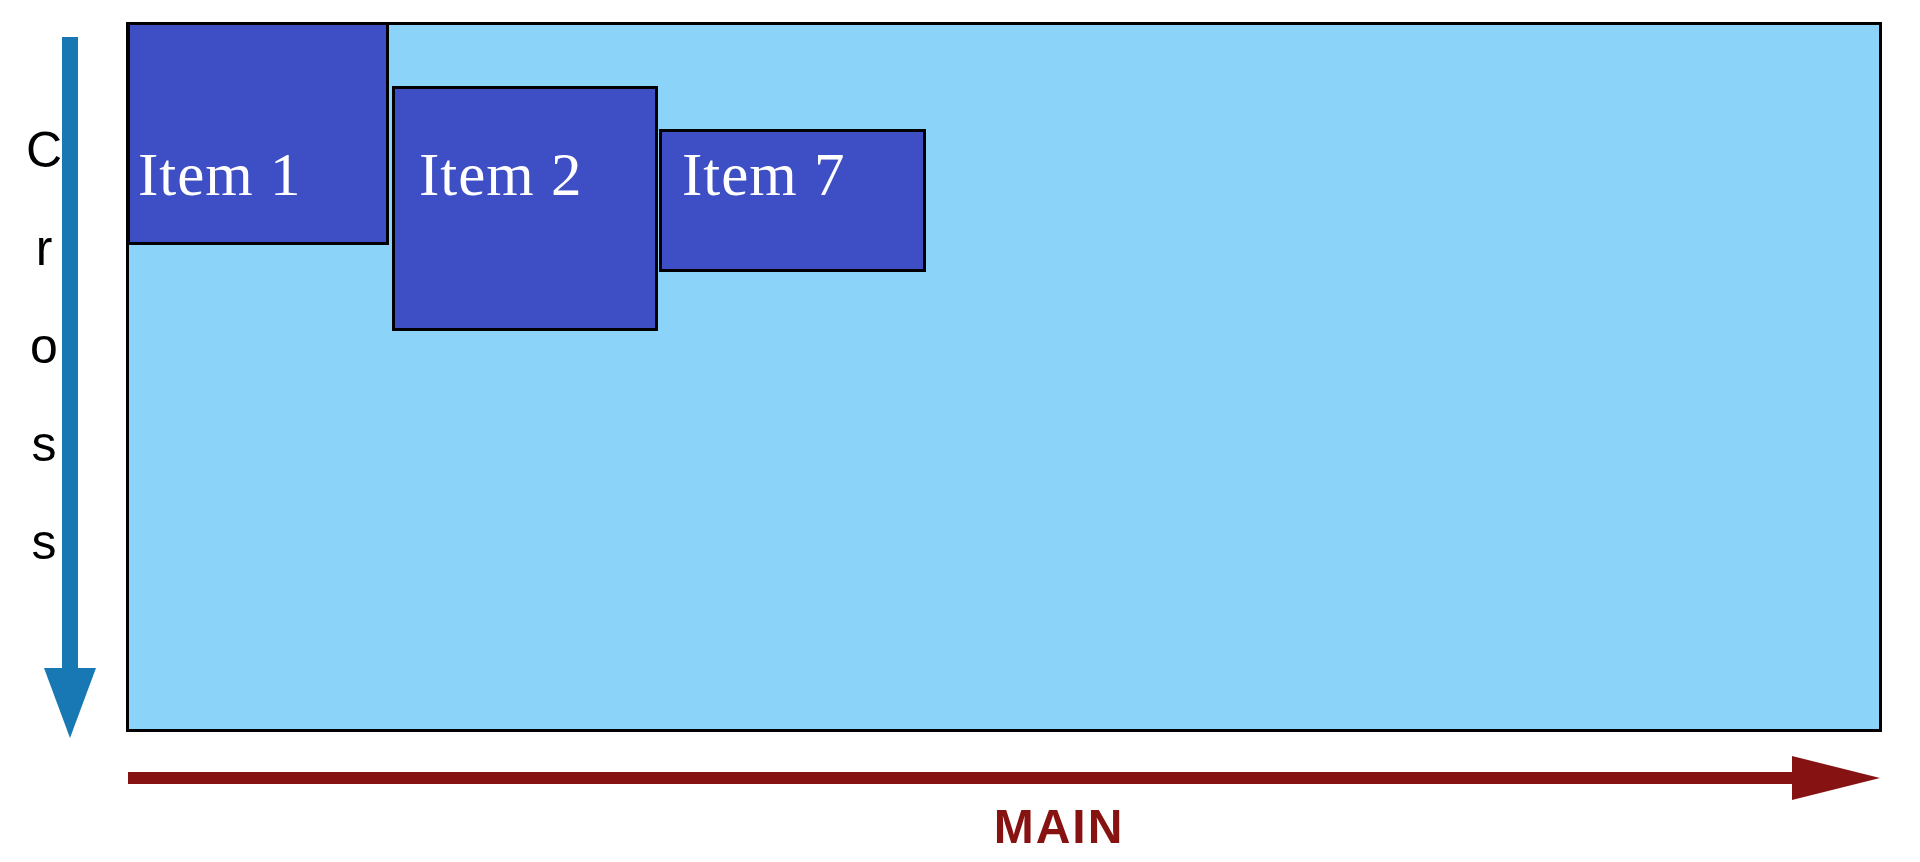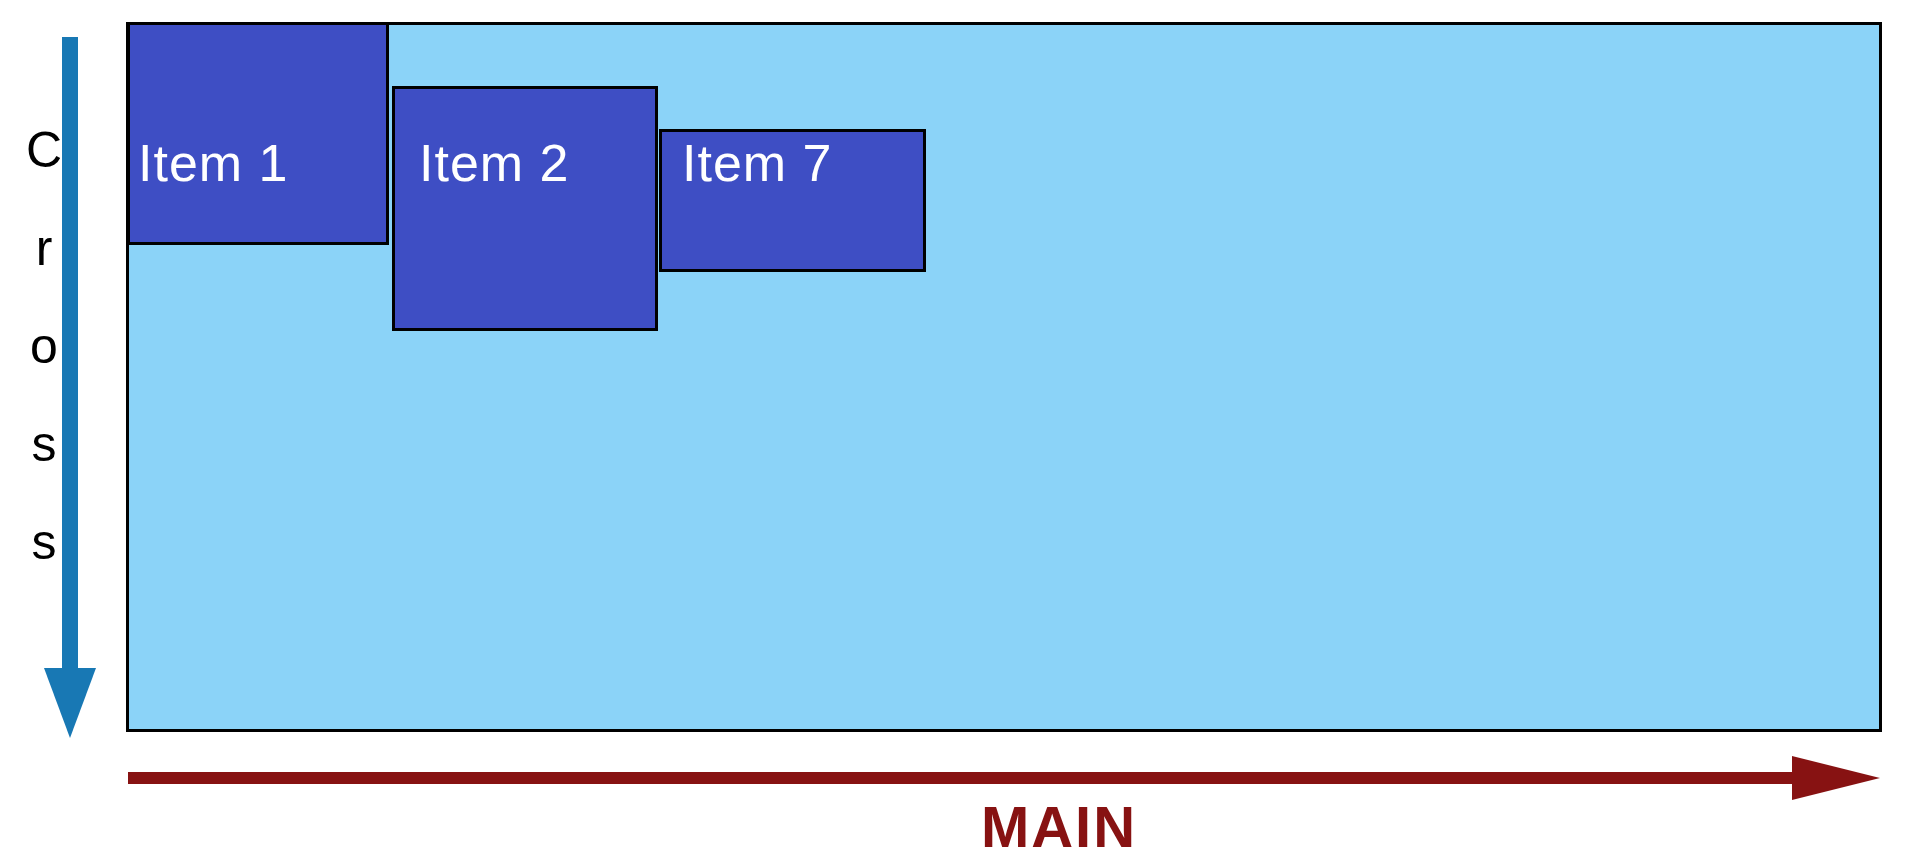--- a/index.html
+++ b/index.html
@@ -23,22 +23,22 @@
   }
 
   .flex-item{
     position:absolute;background:var(--item-fill);border:3px solid var(--item-border);
   }
   .item1{left:127px;top:22px;width:262px;height:223px;}
   .item2{left:392px;top:86px;width:266px;height:245px;}
   .item3{left:659px;top:129px;width:267px;height:143px;}
 
   .item-label{
-    position:absolute;top:140px;height:46px;line-height:46px;
-    color:var(--item-text);font-size:52px;letter-spacing:1px;white-space:nowrap;
+    position:absolute;top:152px;height:46px;line-height:46px;
+    color:var(--item-text);font-size:61px;letter-spacing:1px;white-space:nowrap;font-family:Liberation Serif, serif;
   }
   .label1{left:138px;}
   .label2{left:419px;}
   .label3{left:682px;}
 
   .cross-label{
     position:absolute;left:6px;top:122px;width:76px;
     display:flex;flex-direction:column;align-items:center;gap:42px;
     font-size:50px;line-height:56px;color:var(--axis-text);
   }
@@ -48,21 +48,21 @@
   .cross-svg{left:0;top:0;width:140px;height:770px;}
   .main-svg{left:0;top:740px;width:1920px;height:122px;}
 
   .cross-line{stroke:var(--cross-arrow);stroke-width:16;}
   .cross-head{fill:var(--cross-arrow);}
   .main-line{stroke:var(--main-arrow);stroke-width:12;}
   .main-head{fill:var(--main-arrow);}
 
   .main-label{
     position:absolute;left:899px;top:800px;width:320px;text-align:center;
-    font-size:58px;line-height:54px;color:var(--main-arrow);font-weight:600;
+    font-size:48px;line-height:54px;color:var(--main-arrow);font-weight:600;
     letter-spacing:2px;
   }
 </style>
 </head>
 <body>
 
 <div class="canvas">
 
   <div class="flex-container"></div>
 

